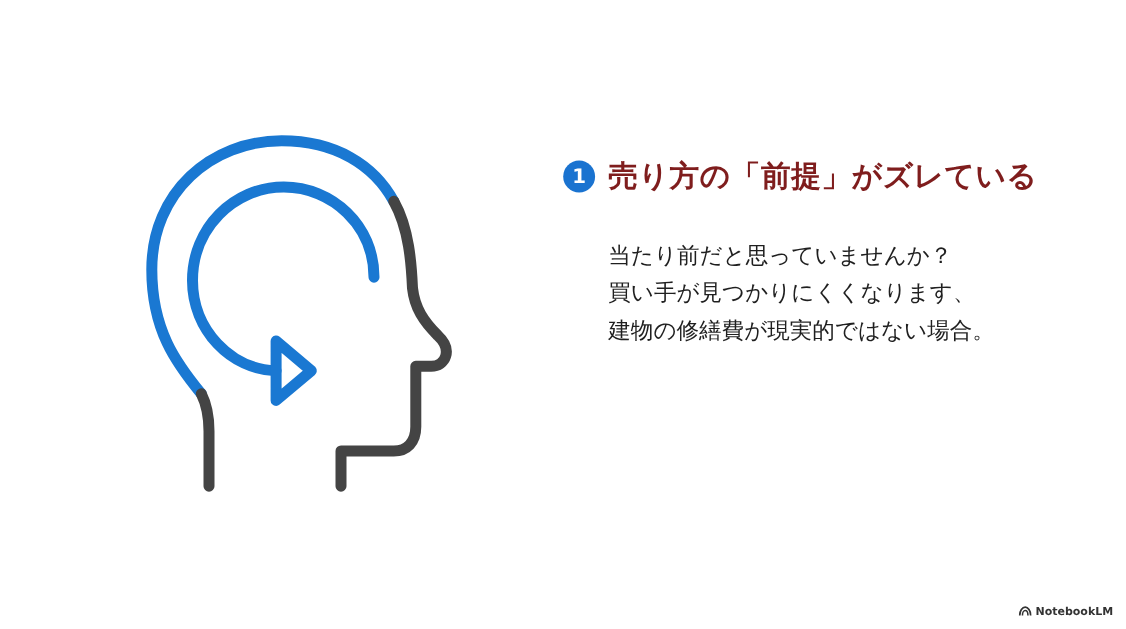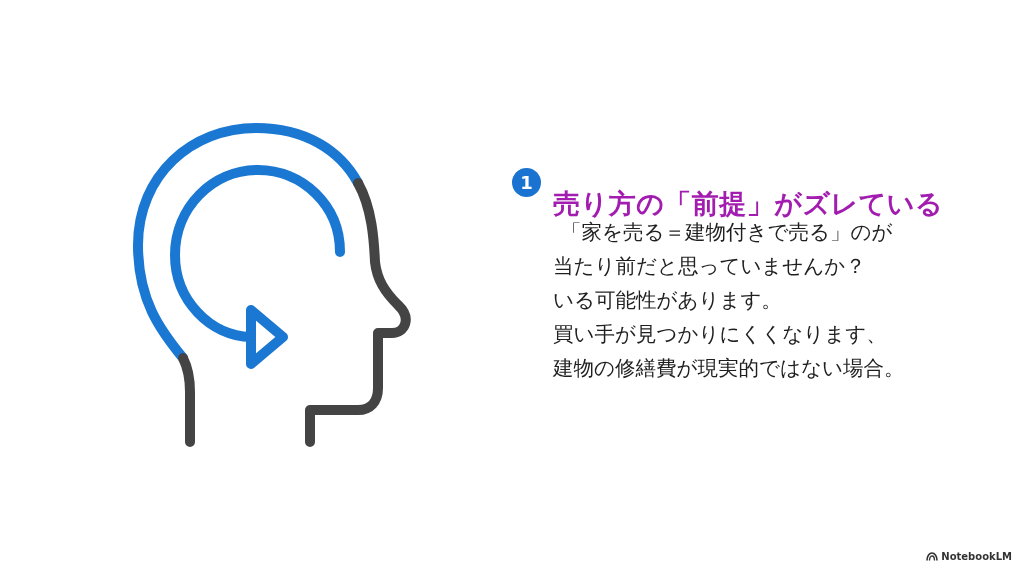--- a/index.html
+++ b/index.html
@@ -44,23 +44,22 @@
       font-weight: bold;
       font-size: 18px;
       display: flex;
       align-items: center;
       justify-content: center;
       margin-right: 12px;
     }
     .heading-text {
       font-size: 27px;
       font-weight: bold;
-      color: #a21caf;
+      color: #7f1d1d;
       letter-spacing: 0.5px;
-      margin-top: 44px;
     }
     .body-text {
       position: absolute;
       left: 553px;
       top: 215px;
       font-size: 20.5px;
       line-height: 34px;
       color: #1f1f1f;
     }
     .body-line {
@@ -68,21 +67,20 @@
       white-space: nowrap;
     }
     .body-line.first {
       margin-left: 8px;
     }
     .watermark {
       position: absolute;
       right: 12px;
       bottom: 10px;
       display: flex;
-      align-items: center;
       font-size: 10px;
       font-weight: bold;
       color: #333333;
     }
     .watermark svg { margin-right: 3px; }
   </style>
 </head>
 <body>
 
 <div class="slide">
@@ -101,23 +99,21 @@
       <path d="M251 310 L 251 364 L 283 337 Z" stroke="#1a78d2"></path>
     </g>
   </svg>
 
   <div class="heading">
     <div class="badge">1</div>
     <div class="heading-text">売り方の「前提」がズレている</div>
   </div>
 
   <div class="body-text">
-    <span class="body-line first">「家を売る＝建物付きで売る」のが</span>
     <span class="body-line">当たり前だと思っていませんか？</span>
-    <span class="body-line">いる可能性があります。</span>
     <span class="body-line">買い手が見つかりにくくなります、</span>
     <span class="body-line">建物の修繕費が現実的ではない場合。</span>
   </div>
 
   <div class="watermark">
     <svg width="12" height="9" viewBox="0 0 12 9">
       <path d="M1 8.5 C1 4, 3.5 1, 6 1 C8.5 1, 11 4, 11 8.5" fill="none" stroke="#333" stroke-width="1.6"></path>
       <path d="M3.5 8.5 C3.5 6, 4.6 4, 6 4 C7.4 4, 8.5 6, 8.5 8.5" fill="none" stroke="#333" stroke-width="1.4"></path>
     </svg>
     <span>NotebookLM</span>

